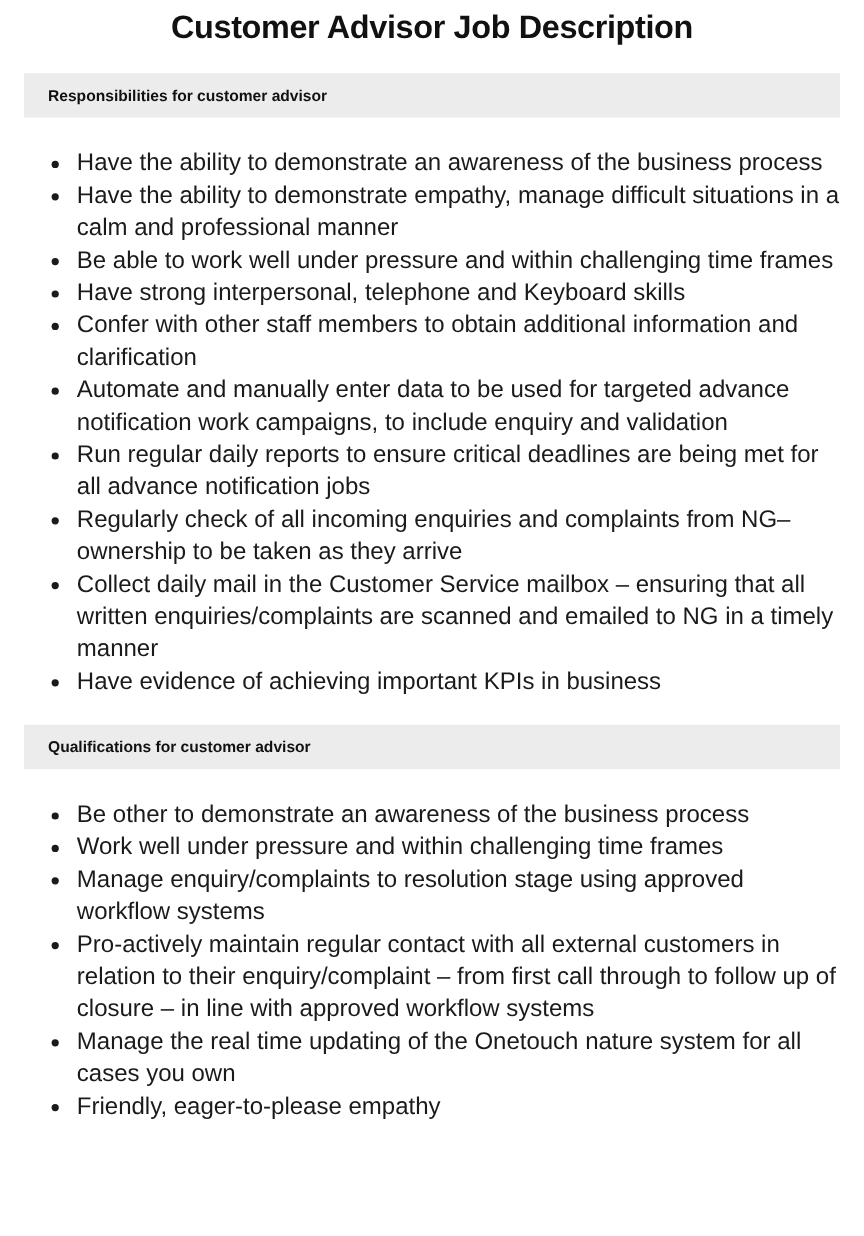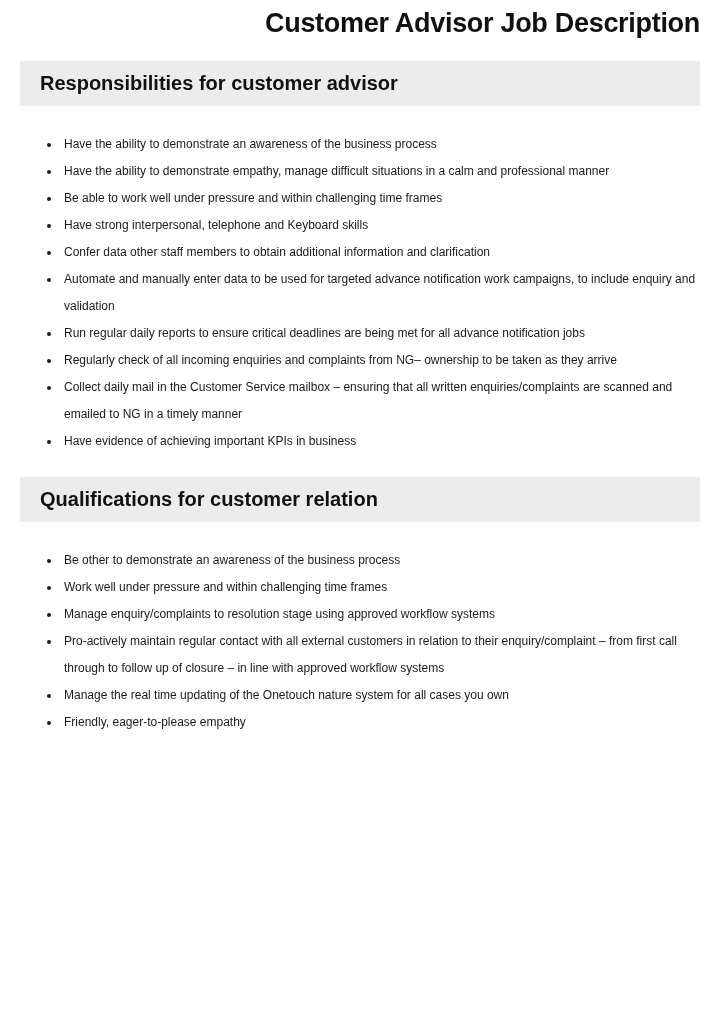--- a/index.html
+++ b/index.html
@@ -11,45 +11,45 @@
   body {
     width: 720px;
     min-height: 1030px;
     font-family: "Liberation Sans", sans-serif;
     color: #1a1a1a;
   }
   .page {
     padding: 0 20px;
   }
   .doc-title {
-    text-align: right;
+    text-align: center;
     font-size: 27px;
     font-weight: 700;
     letter-spacing: -0.3px;
     margin: 0;
     padding: 8px 0 22px 0;
     color: #111111;
   }
   .intro {
     font-size: 16px;
     line-height: 27px;
     margin: 0 0 18px 0;
   }
   .section-header {
     background: #ececec;
-    font-size: 20px;
+    font-size: 13px;
     font-weight: 700;
     padding: 11px 20px 11px 20px;
     margin: 0;
     color: #111111;
   }
   ul.bullet-list {
     margin: 25px 0 22px 0;
     padding-left: 41px;
-    font-size: 12px;
+    font-size: 20px;
     line-height: 27px;
     list-style-type: disc;
   }
   ul.bullet-list li {
     padding-left: 3px;
     margin: 0;
   }
 </style>
 </head>
 <body>
@@ -59,31 +59,31 @@
   <h1 class="doc-title">Customer Advisor Job Description</h1>
 
 
   <div class="section">
     <h2 class="section-header">Responsibilities for customer advisor</h2>
     <ul class="bullet-list">
         <li>Have the ability to demonstrate an awareness of the business process</li>
         <li>Have the ability to demonstrate empathy, manage difficult situations in a calm and professional manner</li>
         <li>Be able to work well under pressure and within challenging time frames</li>
         <li>Have strong interpersonal, telephone and Keyboard skills</li>
-        <li>Confer data other staff members to obtain additional information and clarification</li>
+        <li>Confer with other staff members to obtain additional information and clarification</li>
         <li>Automate and manually enter data to be used for targeted advance notification work campaigns, to include enquiry and validation</li>
         <li>Run regular daily reports to ensure critical deadlines are being met for all advance notification jobs</li>
         <li>Regularly check of all incoming enquiries and complaints from NG– ownership to be taken as they arrive</li>
         <li>Collect daily mail in the Customer Service mailbox – ensuring that all written enquiries/complaints are scanned and emailed to NG in a timely manner</li>
         <li>Have evidence of achieving important KPIs in business</li>
       </ul>
   </div>
 
   <div class="section">
-    <h2 class="section-header">Qualifications for customer relation</h2>
+    <h2 class="section-header">Qualifications for customer advisor</h2>
     <ul class="bullet-list">
         <li>Be other to demonstrate an awareness of the business process</li>
         <li>Work well under pressure and within challenging time frames</li>
         <li>Manage enquiry/complaints to resolution stage using approved workflow systems</li>
         <li>Pro-actively maintain regular contact with all external customers in relation to their enquiry/complaint – from first call through to follow up of closure – in line with approved workflow systems</li>
         <li>Manage the real time updating of the Onetouch nature system for all cases you own</li>
         <li>Friendly, eager-to-please empathy</li>
       </ul>
   </div>
 

